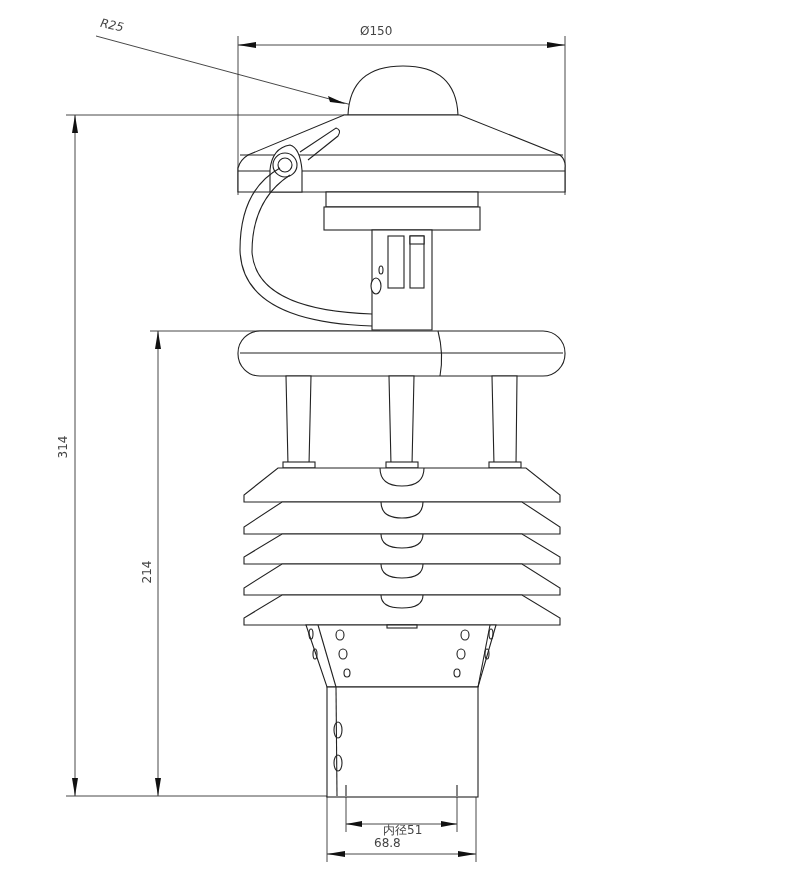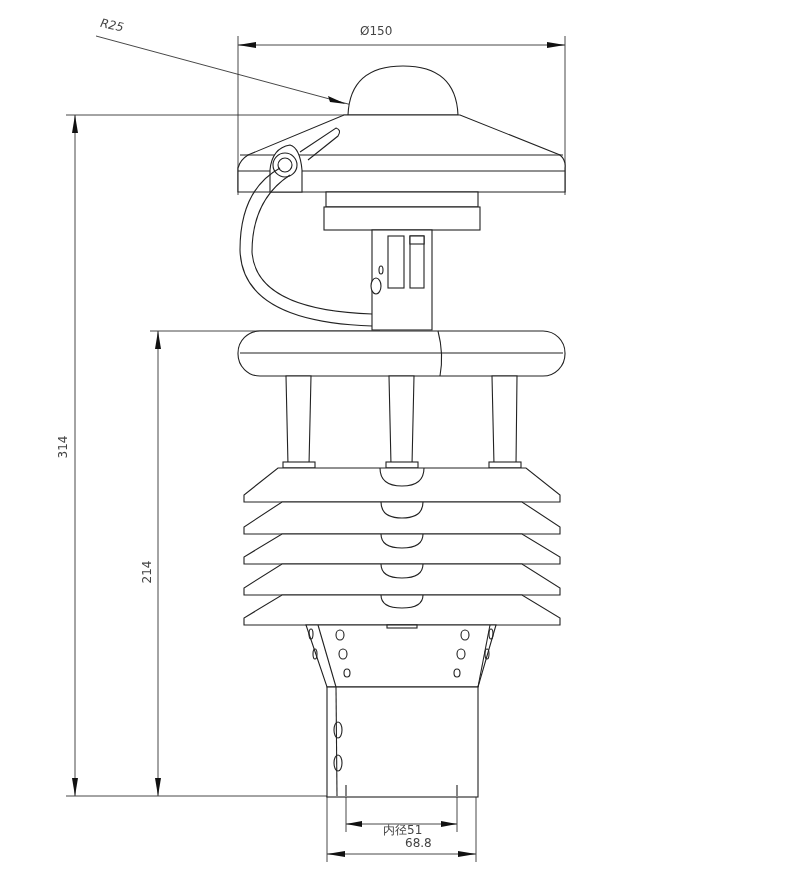--- a/index.html
+++ b/index.html
@@ -8,21 +8,21 @@
   .ln { stroke:#222; stroke-width:1.1; fill:none; }
   .lnw { stroke:#222; stroke-width:1.1; fill:#fff; }
   .dim { stroke:#333; stroke-width:0.9; fill:none; }
   .arrow { fill:#111; stroke:none; }
   .lbl { position:absolute; font-family:"DejaVu Sans", sans-serif; font-size:12px; color:#444; white-space:nowrap; }
   .lbl-r25 { left:102px; top:16px; transform:rotate(12deg); transform-origin:left top; font-style:italic; }
   .lbl-d150 { left:360px; top:24px; }
   .lbl-314 { left:52px; top:440px; transform:rotate(-90deg); transform-origin:center; }
   .lbl-214 { left:136px; top:565px; transform:rotate(-90deg); transform-origin:center; }
   .lbl-inner { left:383px; top:822px; }
-  .lbl-688 { left:405px; top:836px; }
+  .lbl-688 { left:374px; top:836px; }
 </style>
 </head>
 <body>
 
 <div>
 <svg width="800" height="876" viewBox="0 0 800 876">
 
   <g>
 
     <line class="dim" x1="238" y1="36" x2="238" y2="195"></line>

